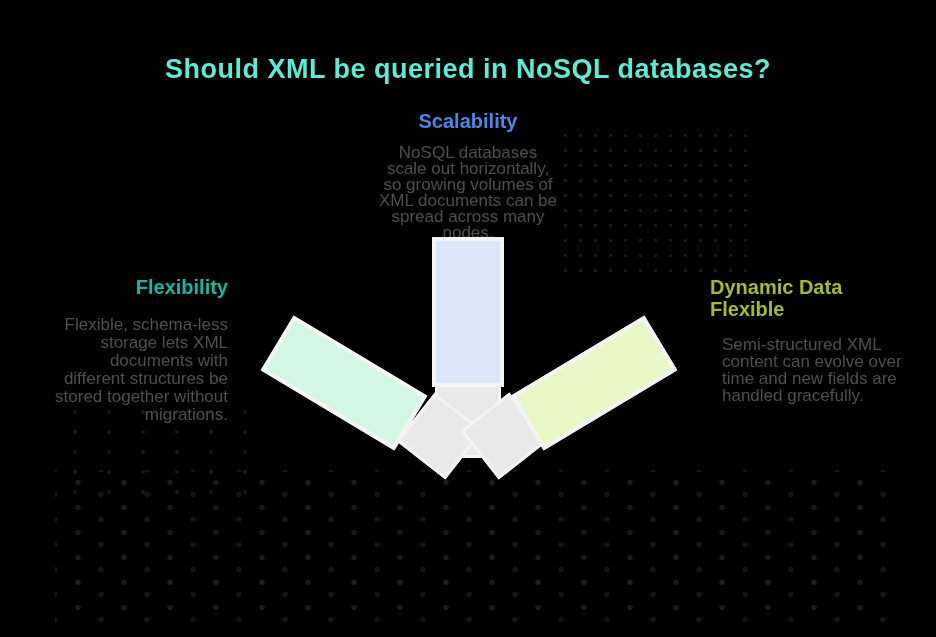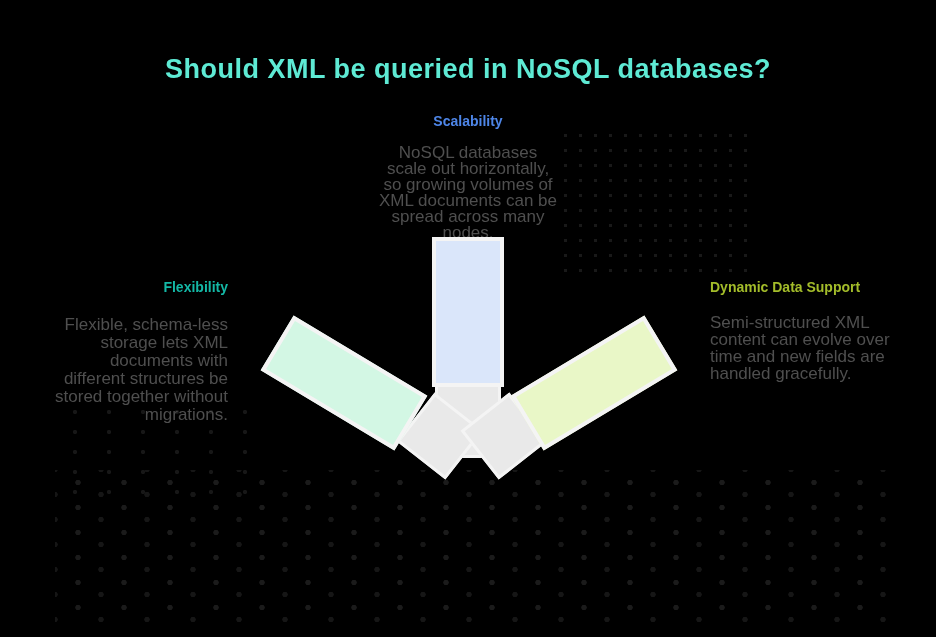--- a/index.html
+++ b/index.html
@@ -13,34 +13,34 @@
   .canvas{position:absolute;inset:0;}
 
   
   .title{
     position:absolute;left:0;right:0;top:54px;
     text-align:center;
     color:#5eead4;
     font-size:27px;font-weight:bold;letter-spacing:.5px;
   }
   .section{position:absolute;}
-  .heading{font-size:14px;font-weight:bold;line-height:22px;}
+  .heading{font-size:20px;font-weight:bold;line-height:22px;}
   .para{font-size:17px;color:#4f4f4f;}
 
   .sec-scalability{top:110px;left:358px;width:220px;text-align:center;}
   .sec-scalability .heading{color:#4e86e8;}
   .sec-scalability .para{width:182px;margin:13px auto 0;line-height:16px;}
 
   .sec-flexibility{top:276px;left:52px;width:176px;text-align:right;}
   .sec-flexibility .heading{color:#14b8a6;}
   .sec-flexibility .para{margin-top:18px;line-height:18px;}
 
   .sec-dynamic{top:276px;left:710px;width:186px;text-align:left;}
   .sec-dynamic .heading{color:#a3bc2a;width:155px;}
-  .sec-dynamic .para{margin-top:16px;line-height:17px;width:180px;}
+  .sec-dynamic .para{margin-top:16px;line-height:17px;width:180px;margin-left:12px;}
 
   
   .shape{position:absolute;box-sizing:border-box;}
   .stem{
     left:435px;top:384px;width:66px;height:74px;
     border:3px solid #f4f4f4;background:#e9e9e9;
   }
   .diamond{
     width:62px;height:62px;
     border:3px solid #f4f4f4;background:#e9e9e9;
@@ -96,21 +96,21 @@
     <div class="heading">Scalability</div>
     <div class="para">NoSQL databases scale out horizontally, so growing volumes of XML documents can be spread across many nodes.</div>
   </div>
 
   <div class="section sec-flexibility">
     <div class="heading">Flexibility</div>
     <div class="para">Flexible, schema-less storage lets XML documents with different structures be stored together without migrations.</div>
   </div>
 
   <div class="section sec-dynamic">
-    <div class="heading">Dynamic Data Support</div>
+    <div class="heading">Dynamic Data Flexible</div>
     <div class="para">Semi-structured XML content can evolve over time and new fields are handled gracefully.</div>
   </div>
 
   <div>
     <div class="shape stem"></div>
     <div class="shape diamond diamond-left"></div>
     <div class="shape diamond diamond-right"></div>
     <div class="shape petal petal-left"></div>
     <div class="shape petal petal-right"></div>
     <div class="shape petal-up"></div>

